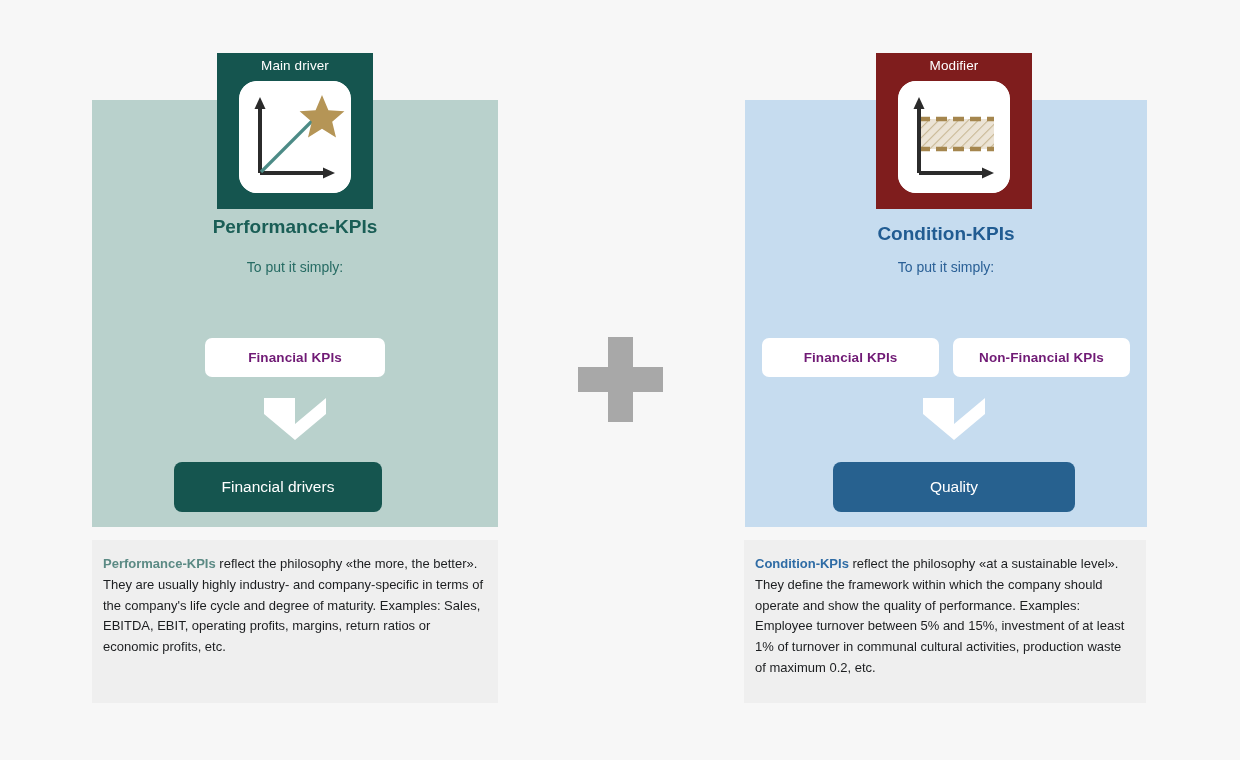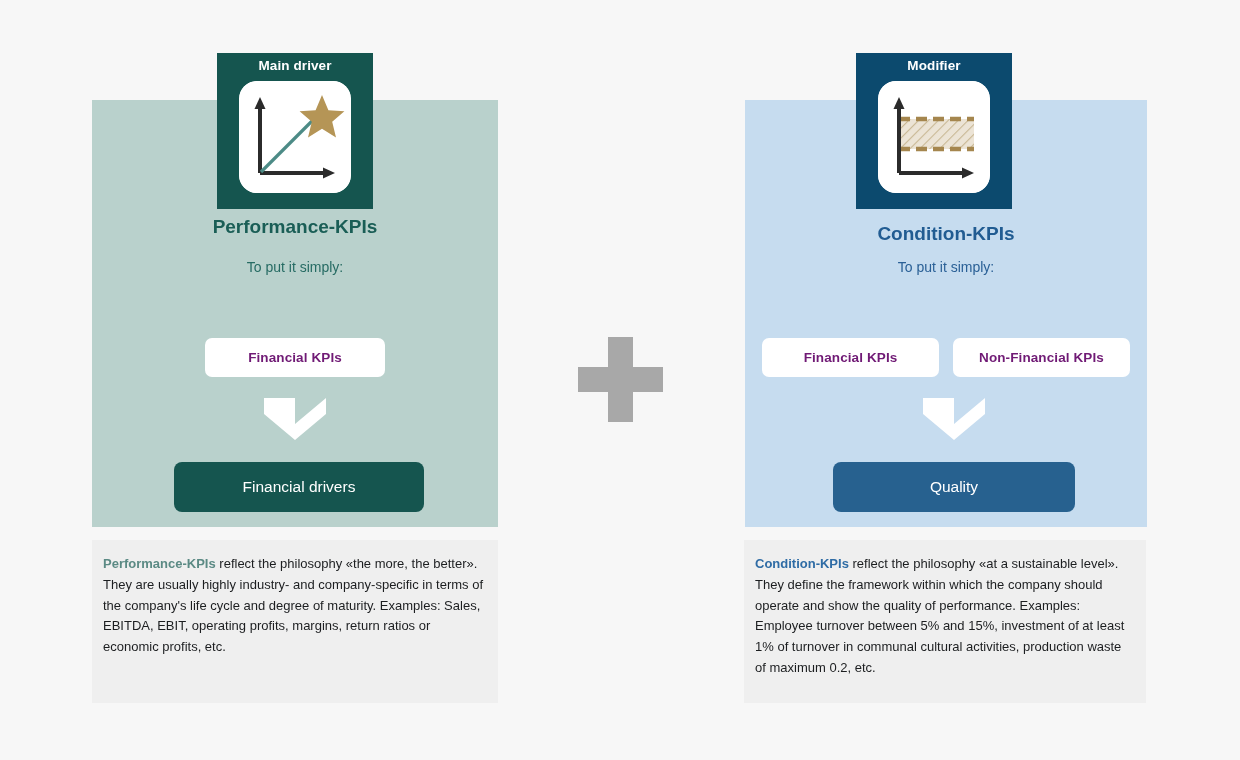--- a/index.html
+++ b/index.html
@@ -29,26 +29,26 @@
   .badge-card {
     position: absolute;
     top: 53px;
     width: 156px;
     height: 156px;
     display: flex;
     flex-direction: column;
     align-items: center;
   }
   .badge-card.left  { left: 217px; background: #15554f; }
-  .badge-card.right { left: 856px; background: #0c4a6e; }
+  .badge-card.right { left: 876px; background: #7f1d1d; }
 
   .badge-label {
     color: #ffffff;
     font-size: 13.5px;
-    font-weight: bold;
+    font-weight: normal;
     letter-spacing: .1px;
     margin-top: 6px;
     line-height: 1;
   }
 
   .icon-tile {
     width: 112px;
     height: 112px;
     background: #ffffff;
     border-radius: 18px;
@@ -108,21 +108,21 @@
     position: absolute;
     height: 50px;
     border-radius: 8px;
     display: flex;
     align-items: center;
     justify-content: center;
     color: #ffffff;
     font-size: 15.5px;
     line-height: 1;
   }
-  .result-btn.left  { left: 174px; top: 462px; width: 250px; background: #15554f; }
+  .result-btn.left  { left: 174px; top: 462px; width: 208px; background: #15554f; }
   .result-btn.right { left: 833px; top: 462px; width: 242px; background: #27618f; }
 
   
   .plus-icon {
     position: absolute;
     left: 578px;
     top: 337px;
     width: 85px;
     height: 85px;
   }

